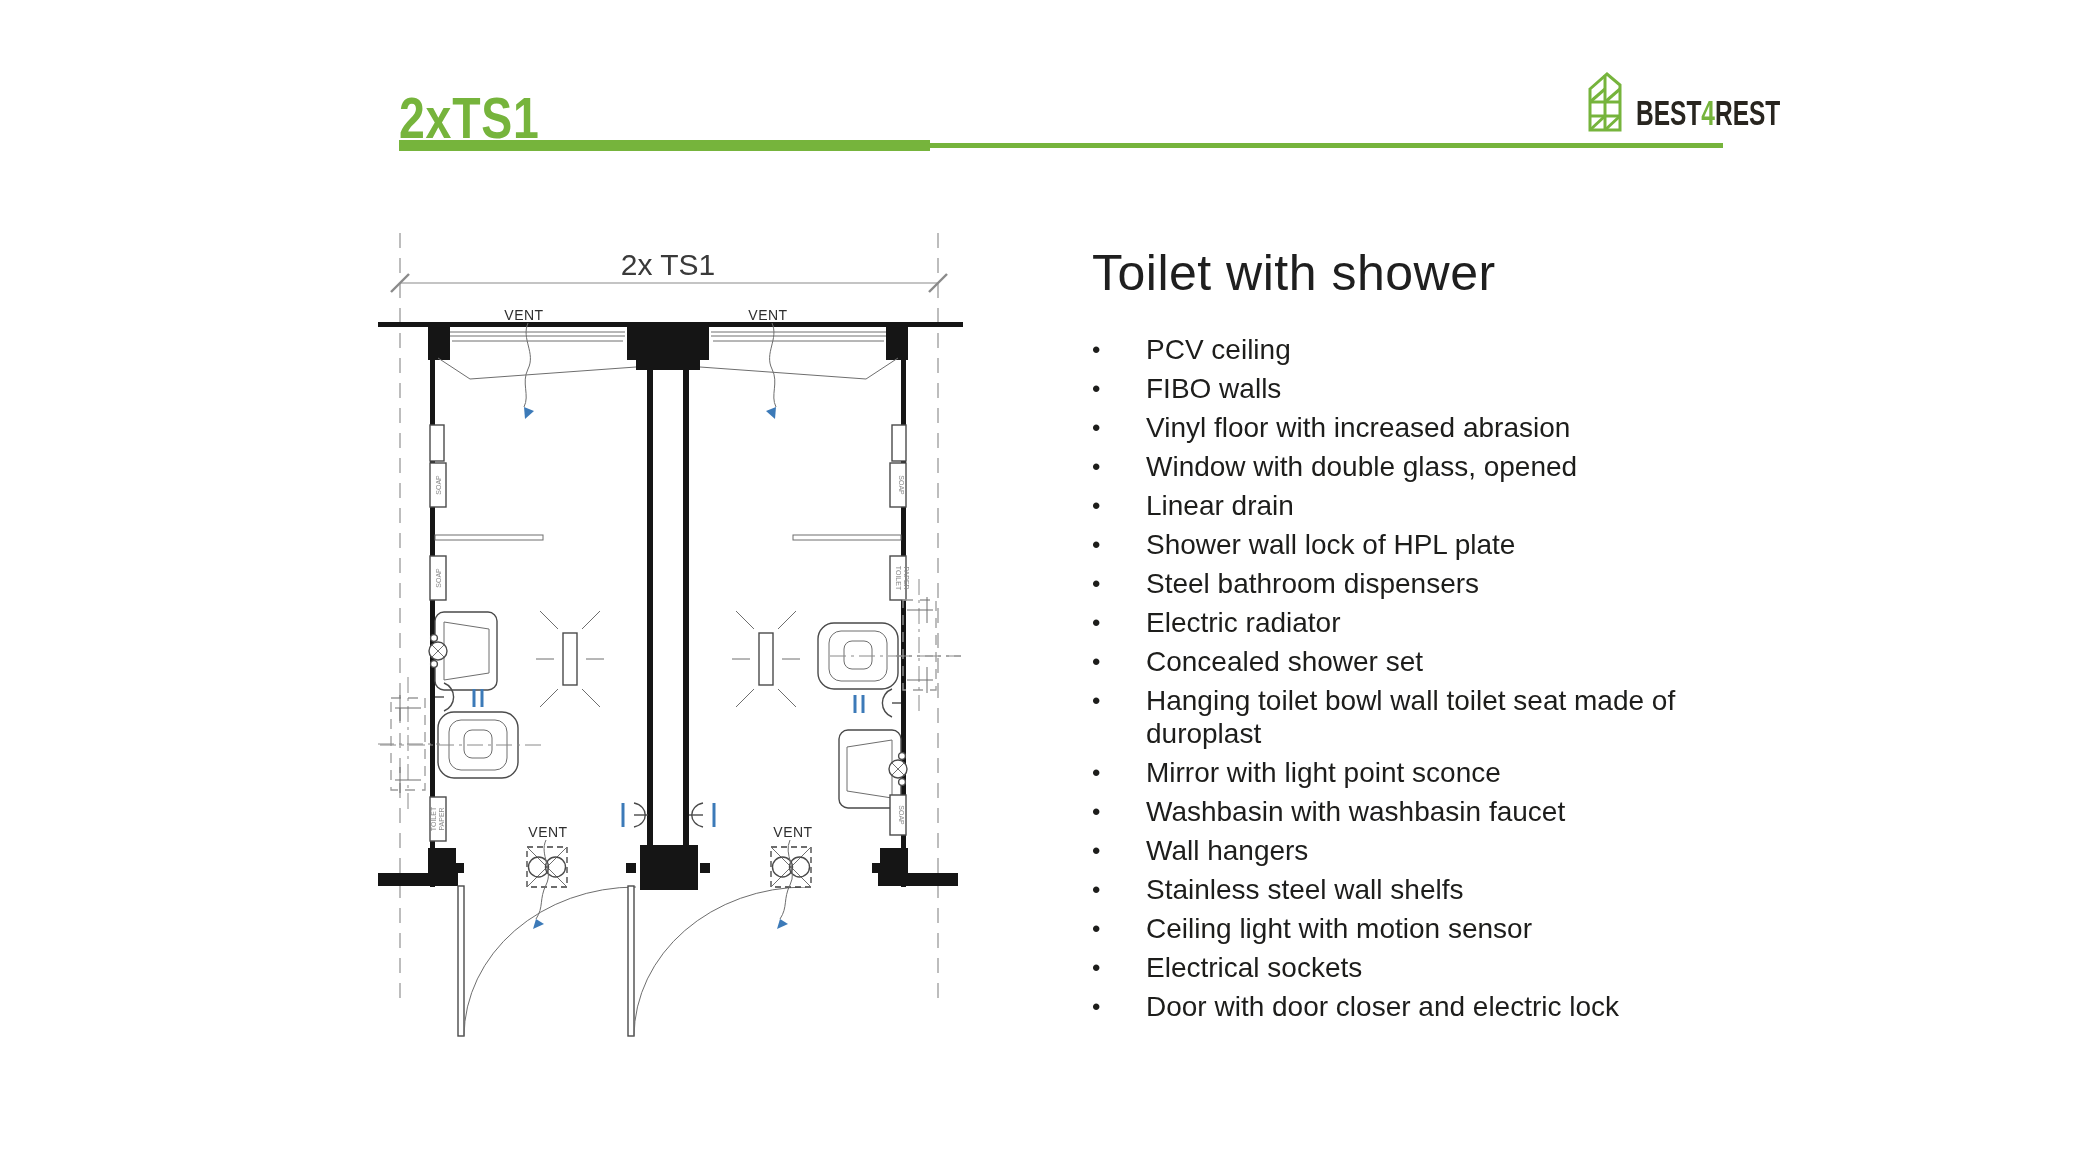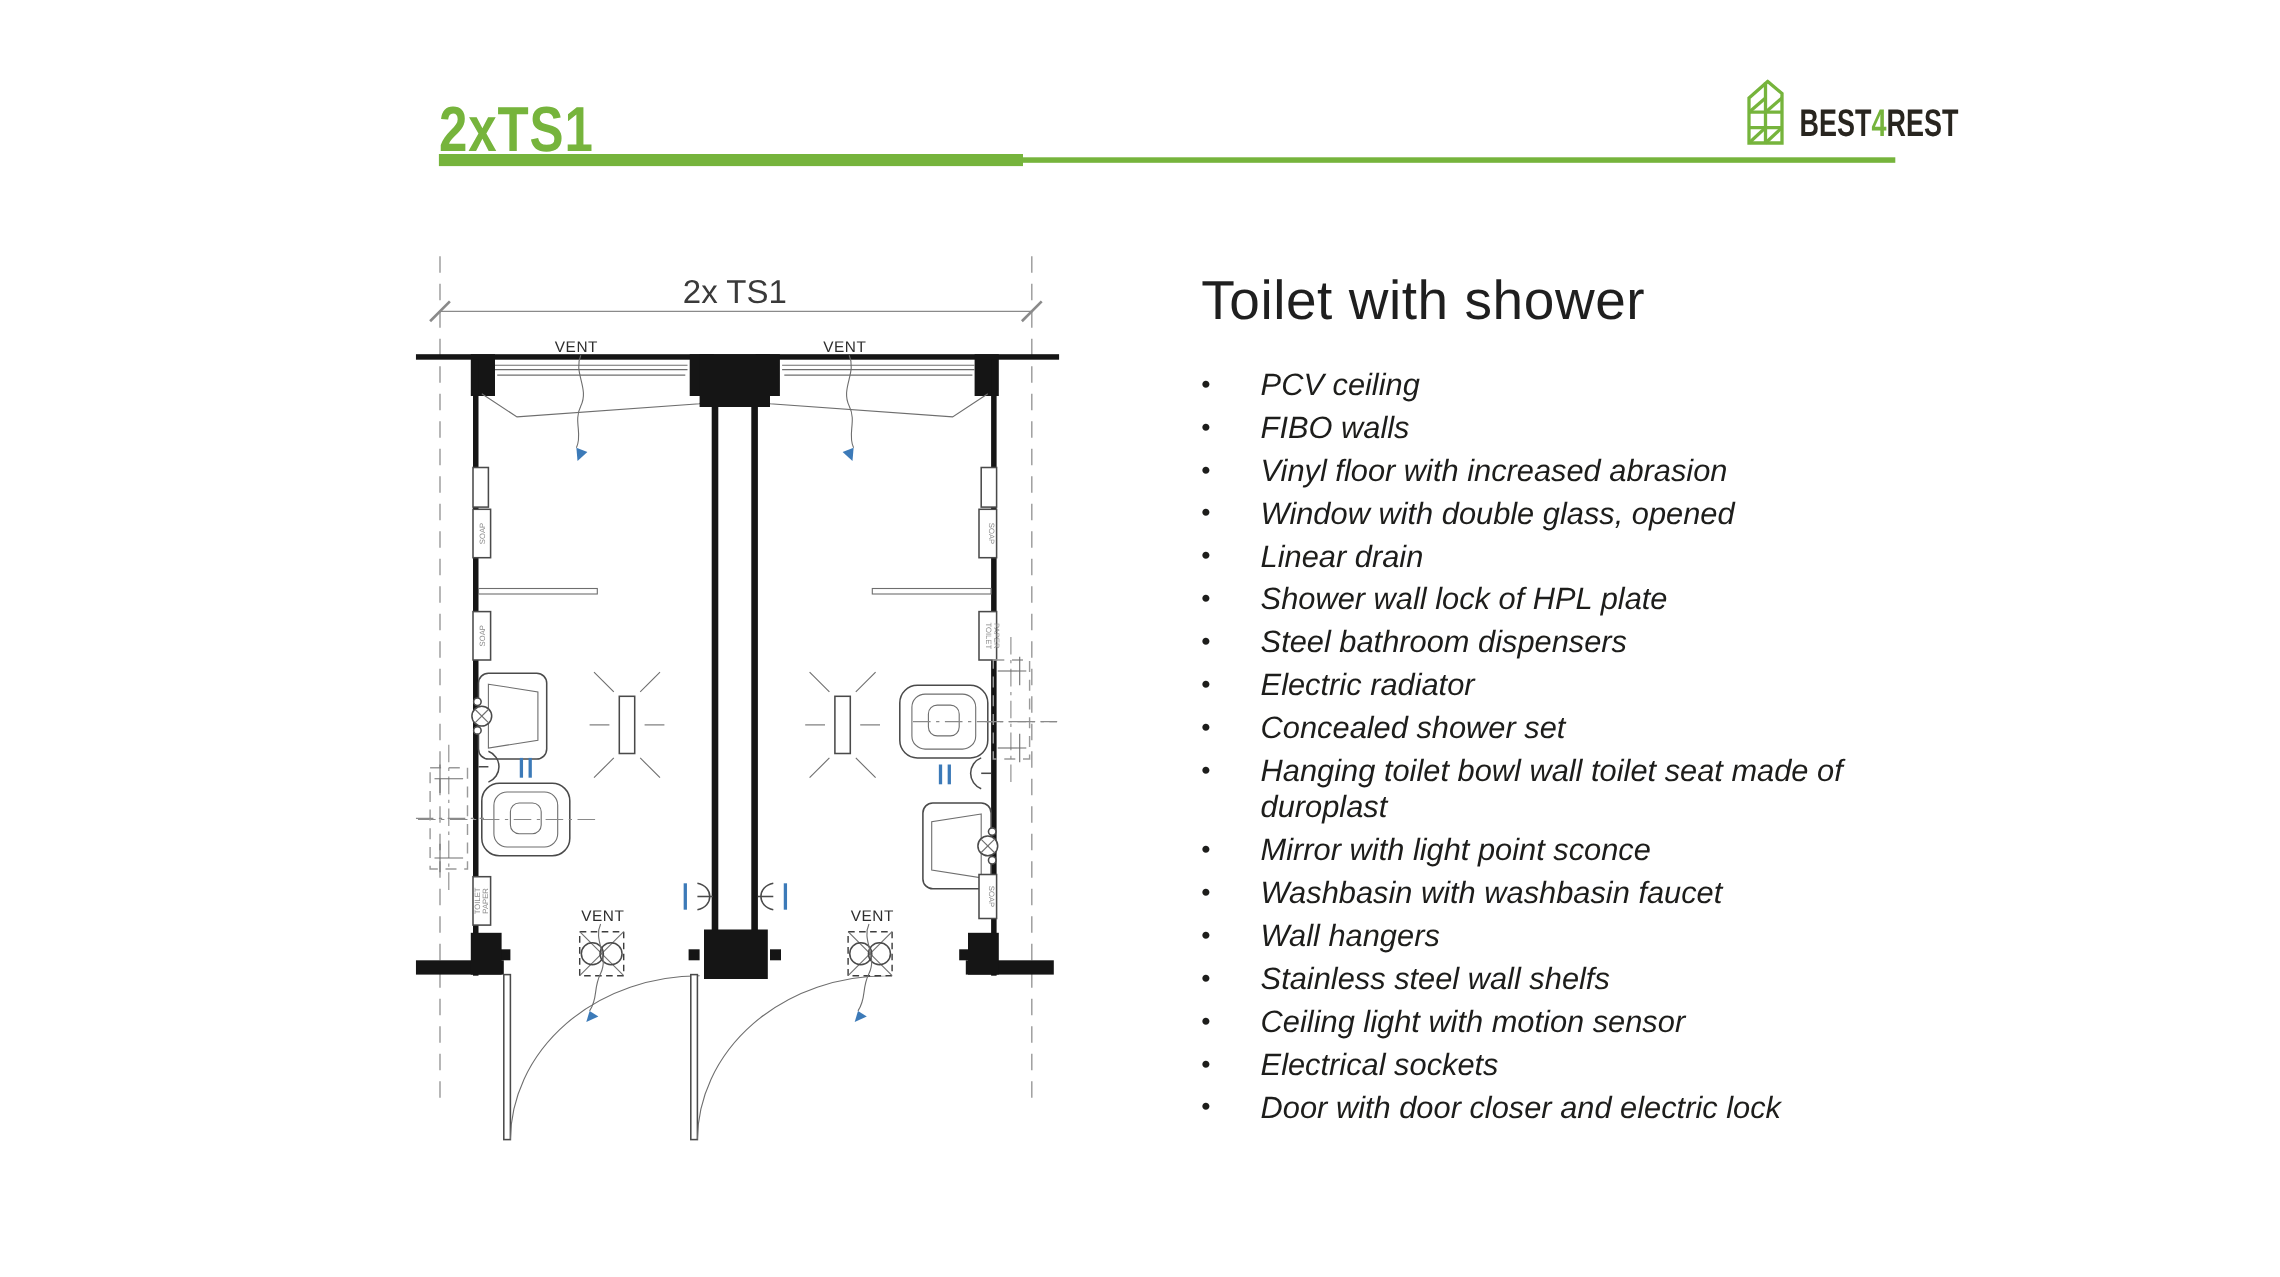--- a/index.html
+++ b/index.html
@@ -23,21 +23,21 @@
   }
   .brand-text .num{color:#76b43c;}
   
   .content-head{
     position:absolute;left:1092px;top:244px;margin:0;
     font-size:50px;font-weight:normal;color:#1f1f1f;letter-spacing:0.5px;
   }
   .features{position:absolute;left:1092px;top:333px;width:620px;}
   .feature{display:flex;margin:0 0 6px 0;font-size:28px;line-height:33px;color:#1d1d1b;}
   .feature .dot{width:54px;flex:0 0 54px;font-size:24px;line-height:33px;}
-  .feature .txt{flex:1 1 auto;max-width:566px;font-style:italic;}
+  .feature .txt{flex:1 1 auto;max-width:566px;}
   
   .plan{position:absolute;left:378px;top:225px;}
   .plan text{font-family:"Liberation Sans", sans-serif;}
   .thin{stroke:#6e6e6e;stroke-width:1;fill:none;}
   .med{stroke:#4a4a4a;stroke-width:1.4;fill:none;}
   .medw{stroke:#4a4a4a;stroke-width:1.4;fill:#ffffff;}
   .wall{fill:#151515;stroke:none;}
   .dash{stroke:#9a9a9a;stroke-width:1.3;stroke-dasharray:15 10;fill:none;}
   .dashdot{stroke:#8a8a8a;stroke-width:1;stroke-dasharray:16 5 3 5;fill:none;}
   .dim{stroke:#8a8a8a;stroke-width:1.2;}

